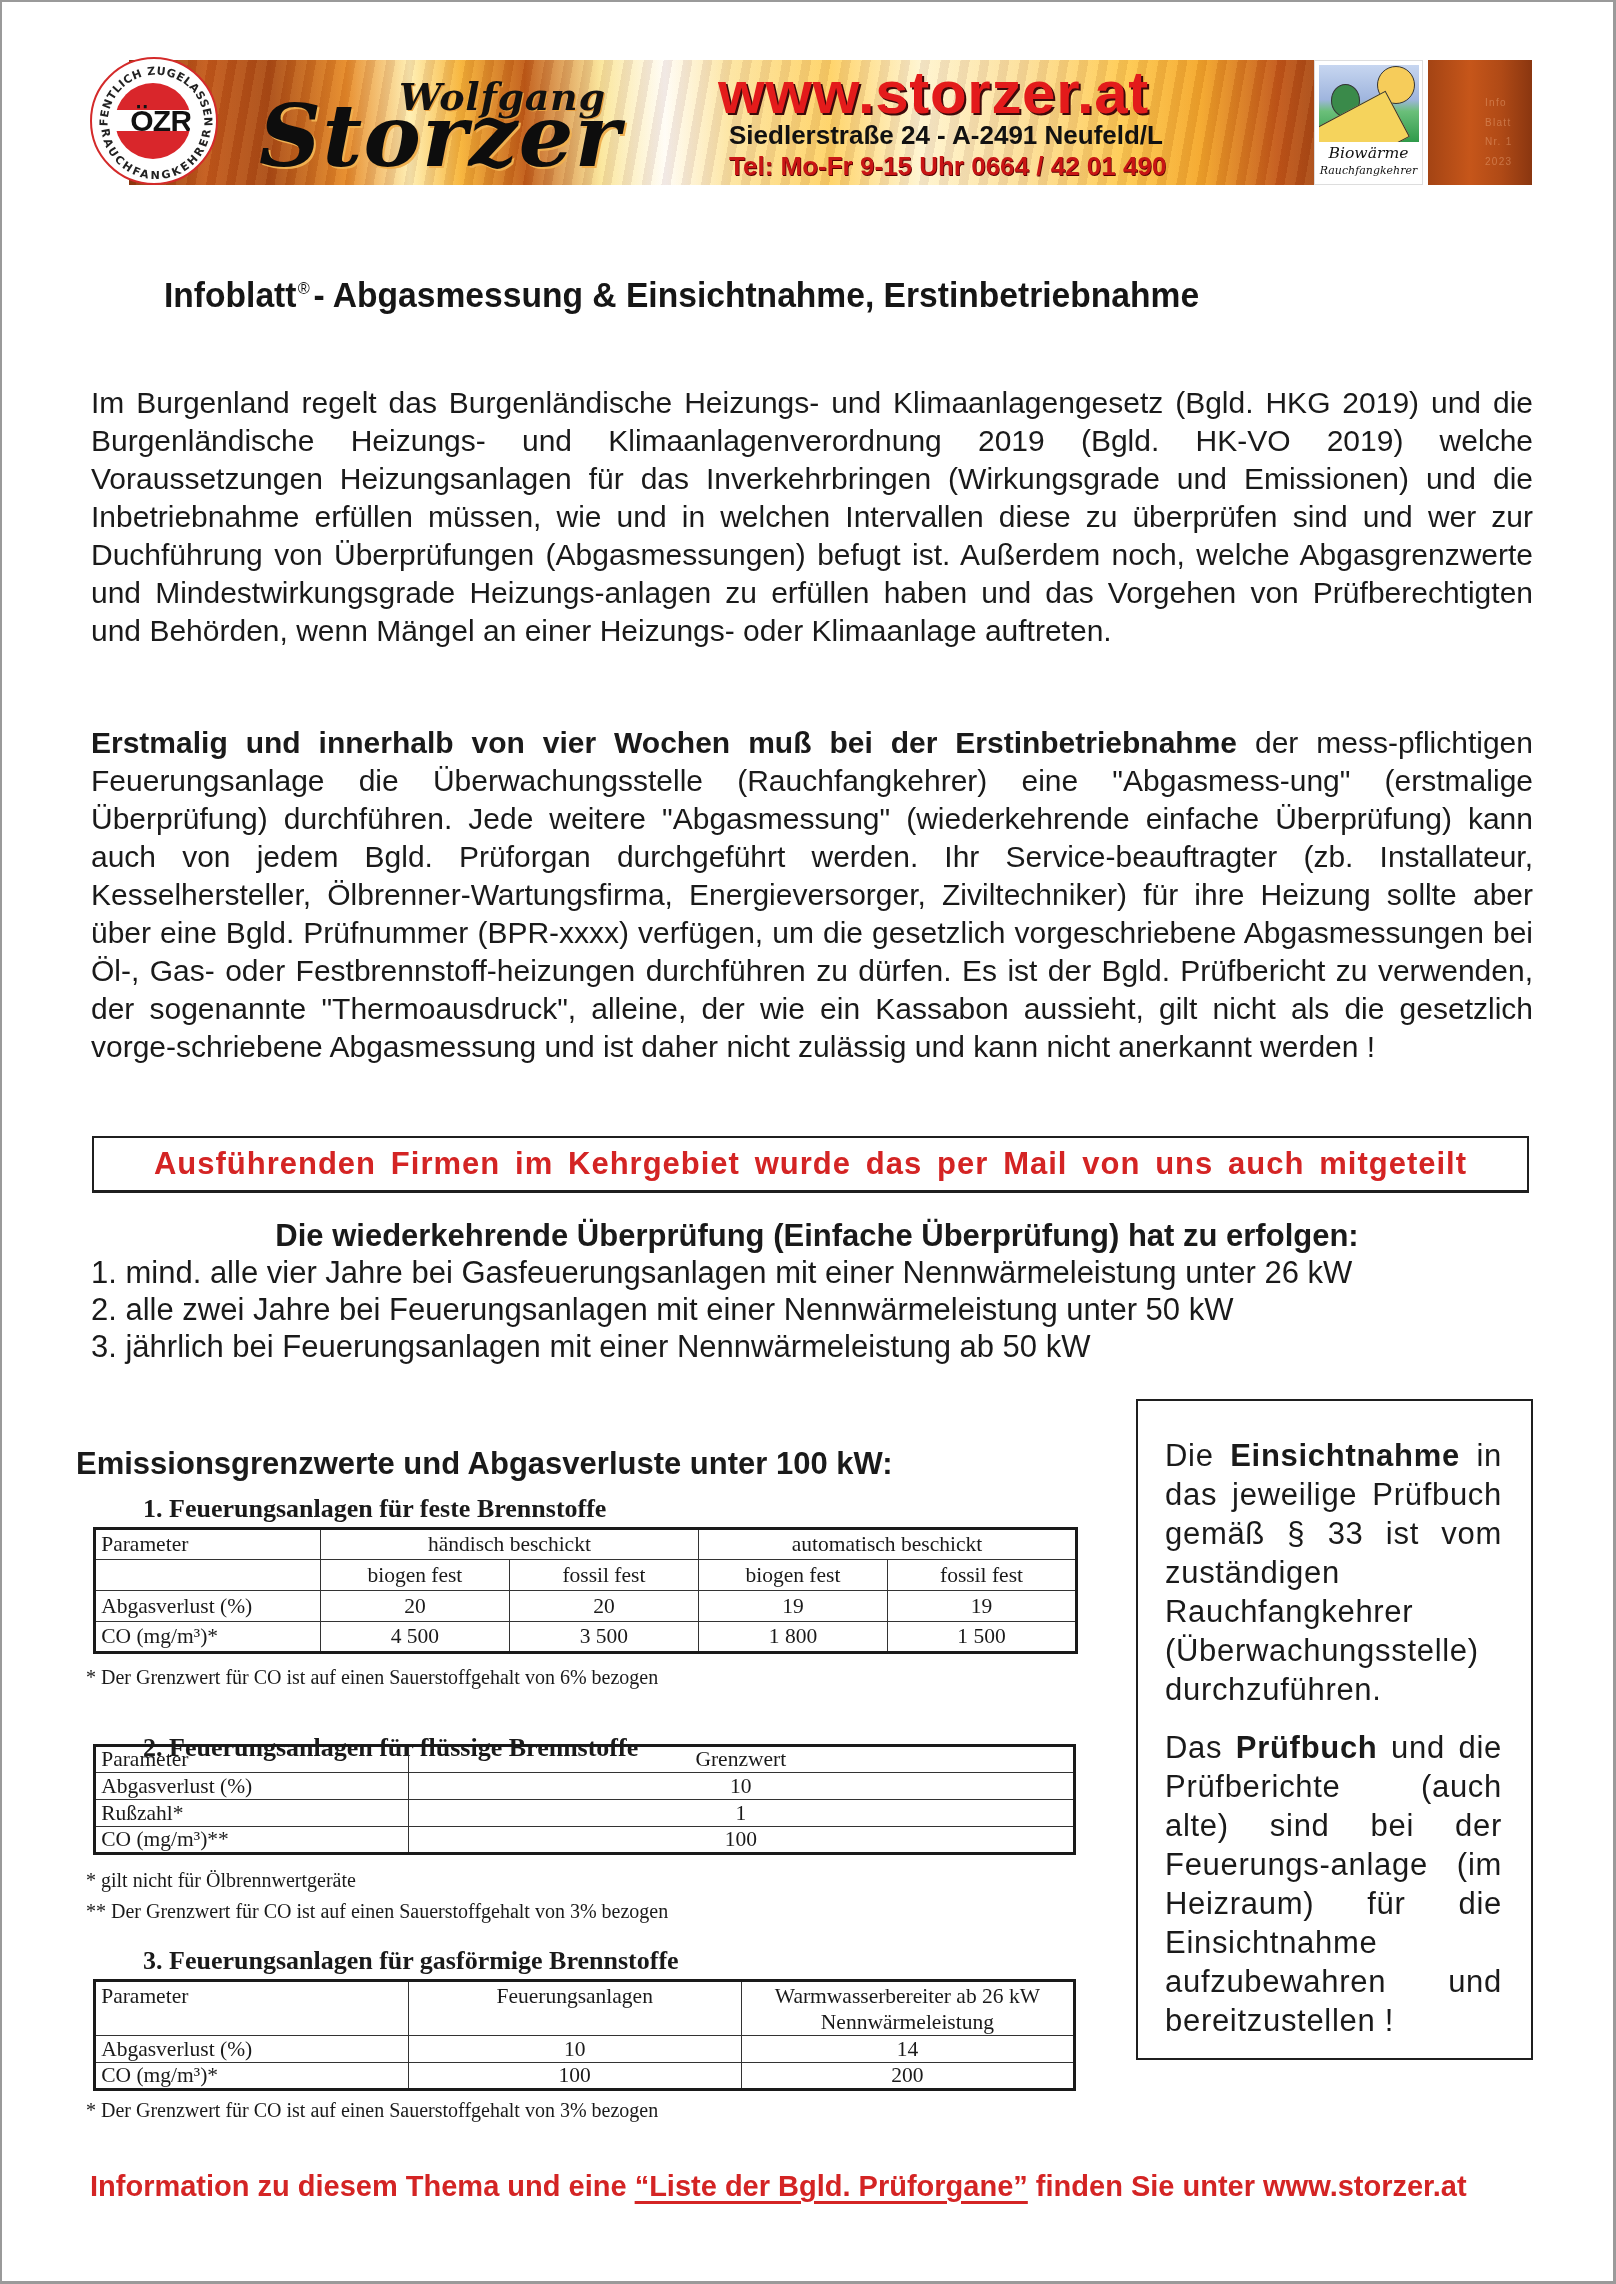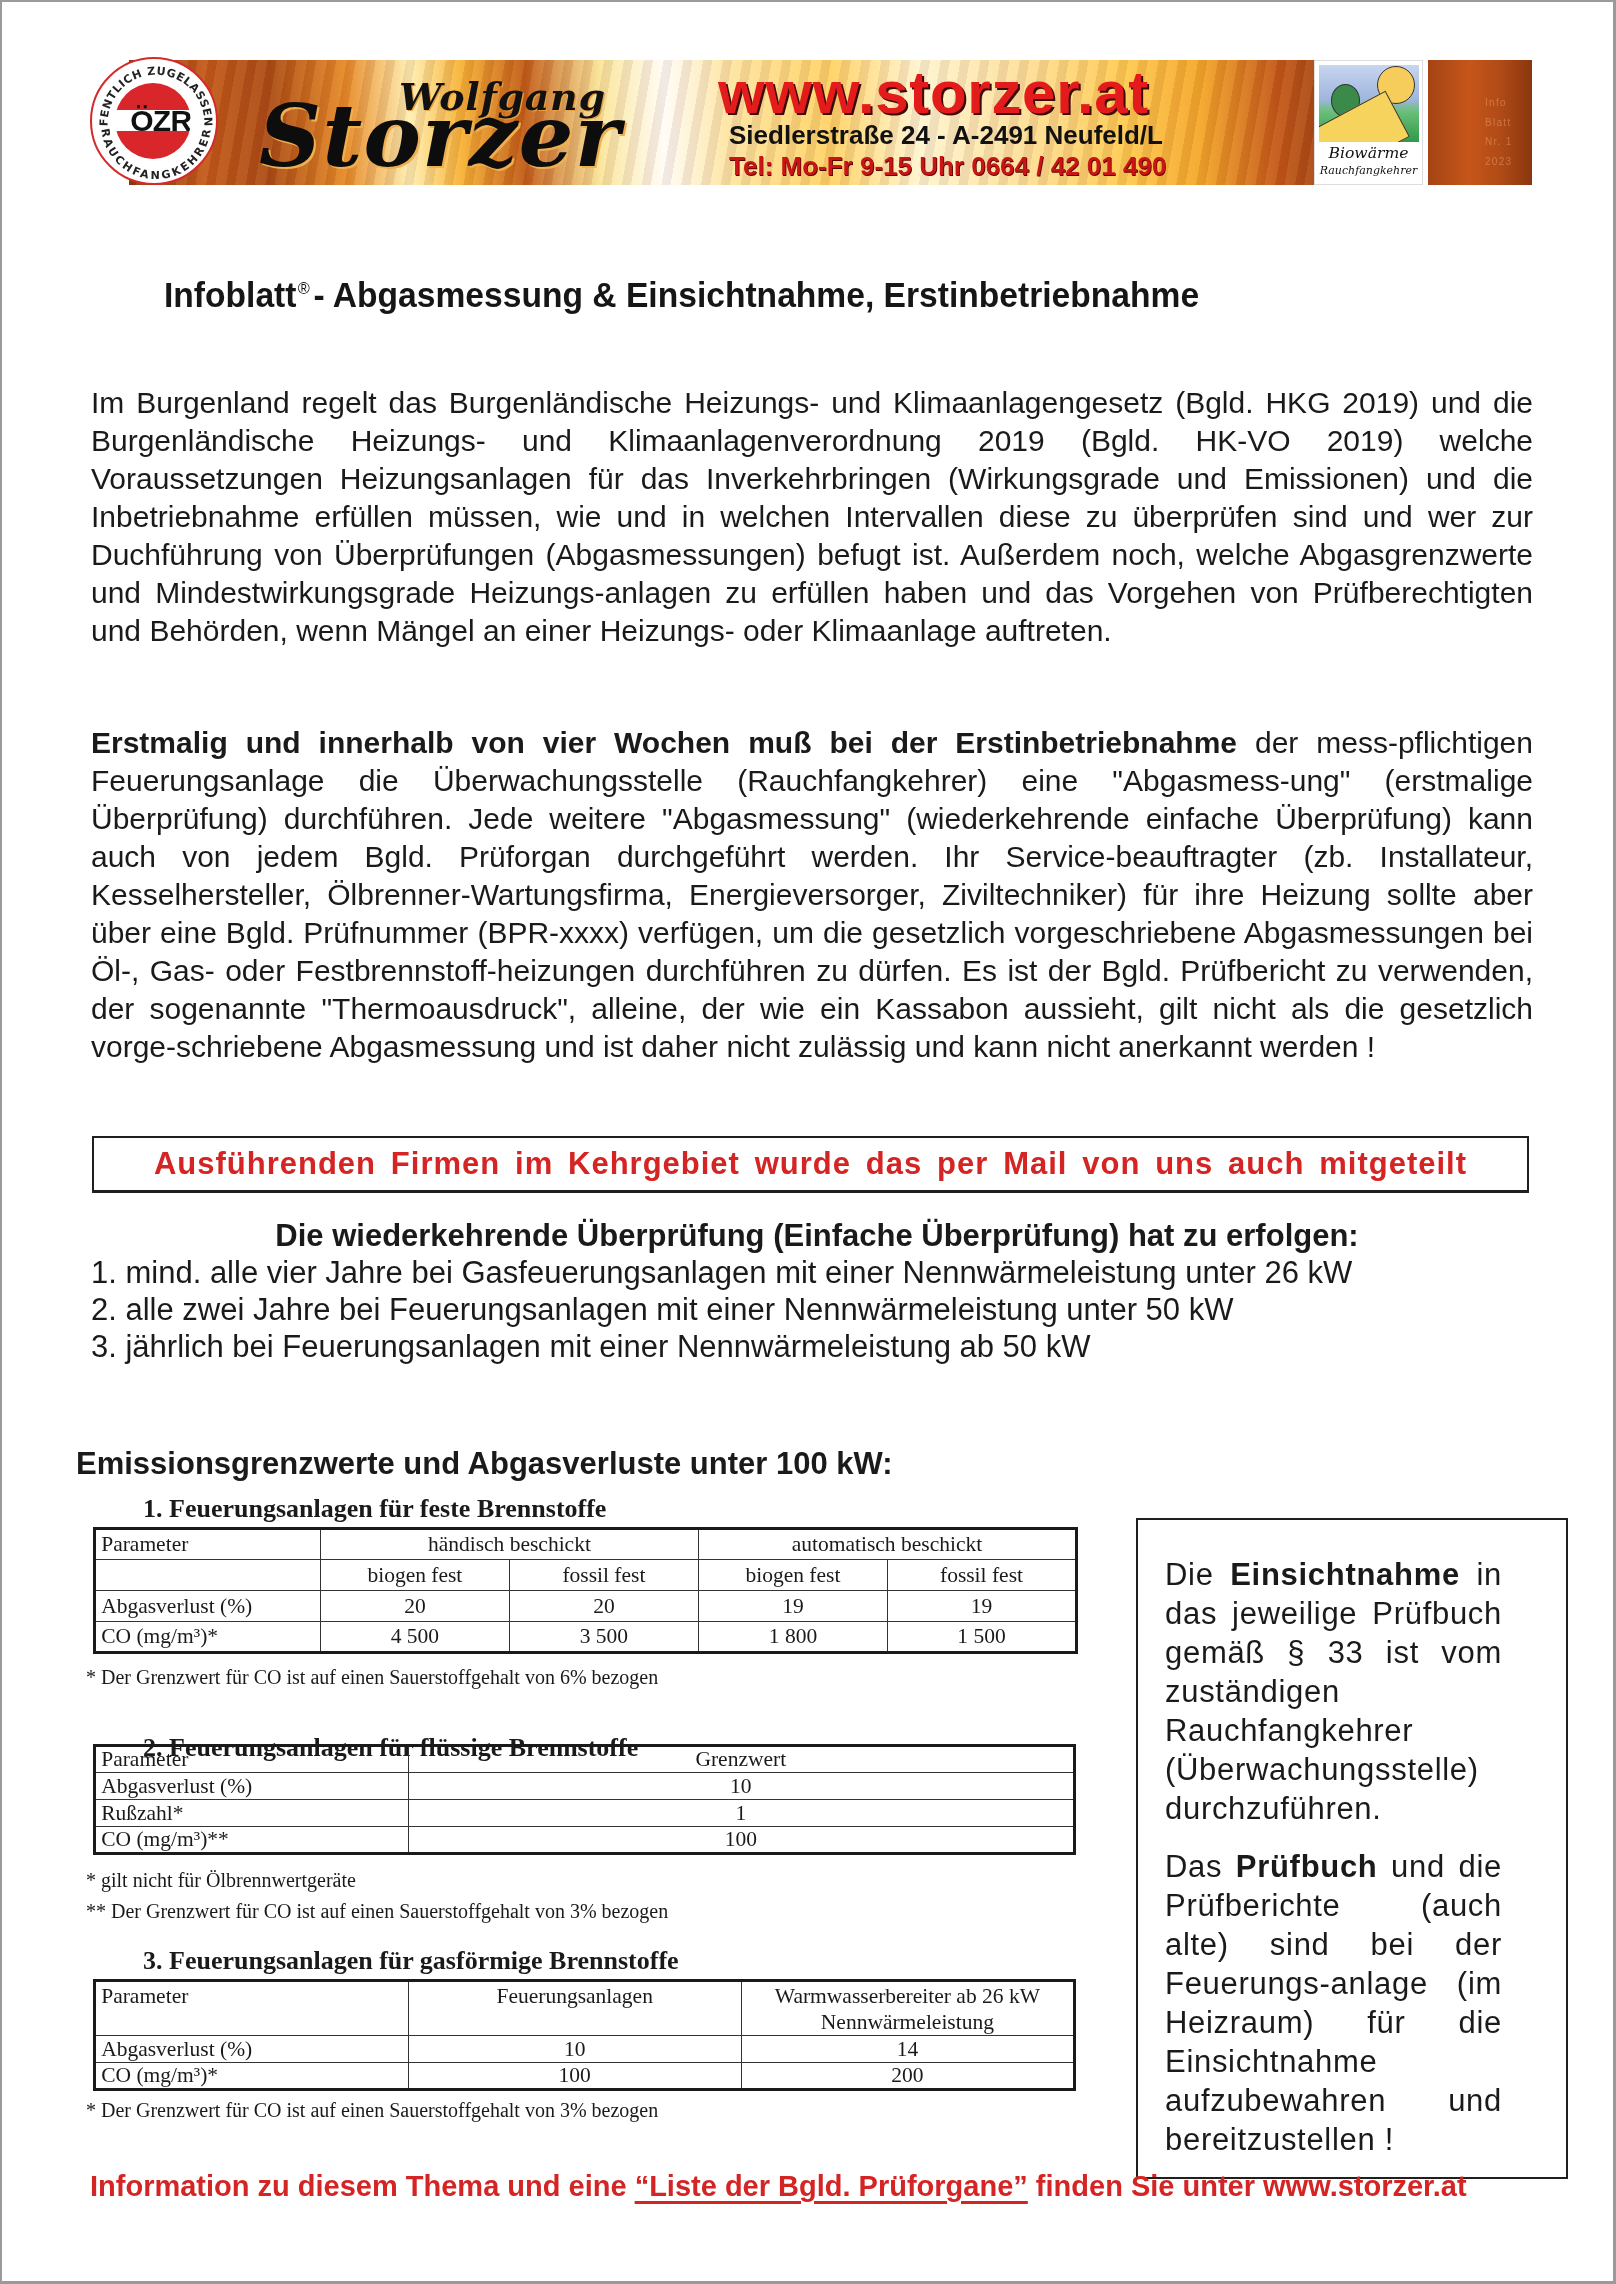--- a/index.html
+++ b/index.html
@@ -70,21 +70,21 @@
   .t3 { top: 1979px; width: 983px; }
   .t3 td.hdr { vertical-align: top; height: 55px; line-height: 26px; padding-top: 1.3px; }
 
   .fn { position: absolute; left: 86px; font-family: "Liberation Serif", serif; font-size: 20px; line-height: 26px; color: #1a1a1a; }
   .fn-1 { top: 1664px; }
   .fn-2a { top: 1867px; }
   .fn-2b { top: 1898px; }
   .fn-3 { top: 2097px; }
 
   
-  .side-box { position: absolute; left: 1136px; top: 1518px; width: 432px; height: 661px; border: 2.6px solid #1f1f1f; }
+  .side-box { position: absolute; left: 1136px; top: 1399px; width: 397px; height: 661px; border: 2.6px solid #1f1f1f; }
   .side-text { position: absolute; left: 27px; width: 337px; font-size: 31px; line-height: 39px; color: #1a1a1a; text-align: justify; letter-spacing: 0.7px; }
   .side-text b { font-weight: bold; }
   .side-1 { top: 35px; }
   .side-2 { top: 327px; }
 
   
   .footer-line { position: absolute; left: 90px; top: 2168px; width: 1445px; font-weight: bold; font-size: 29px; line-height: 36px; color: #d42424; white-space: nowrap; }
   .footer-line .u { text-decoration: underline; text-decoration-thickness: 2.6px; text-underline-offset: 5.2px; }
 </style>
 </head>

